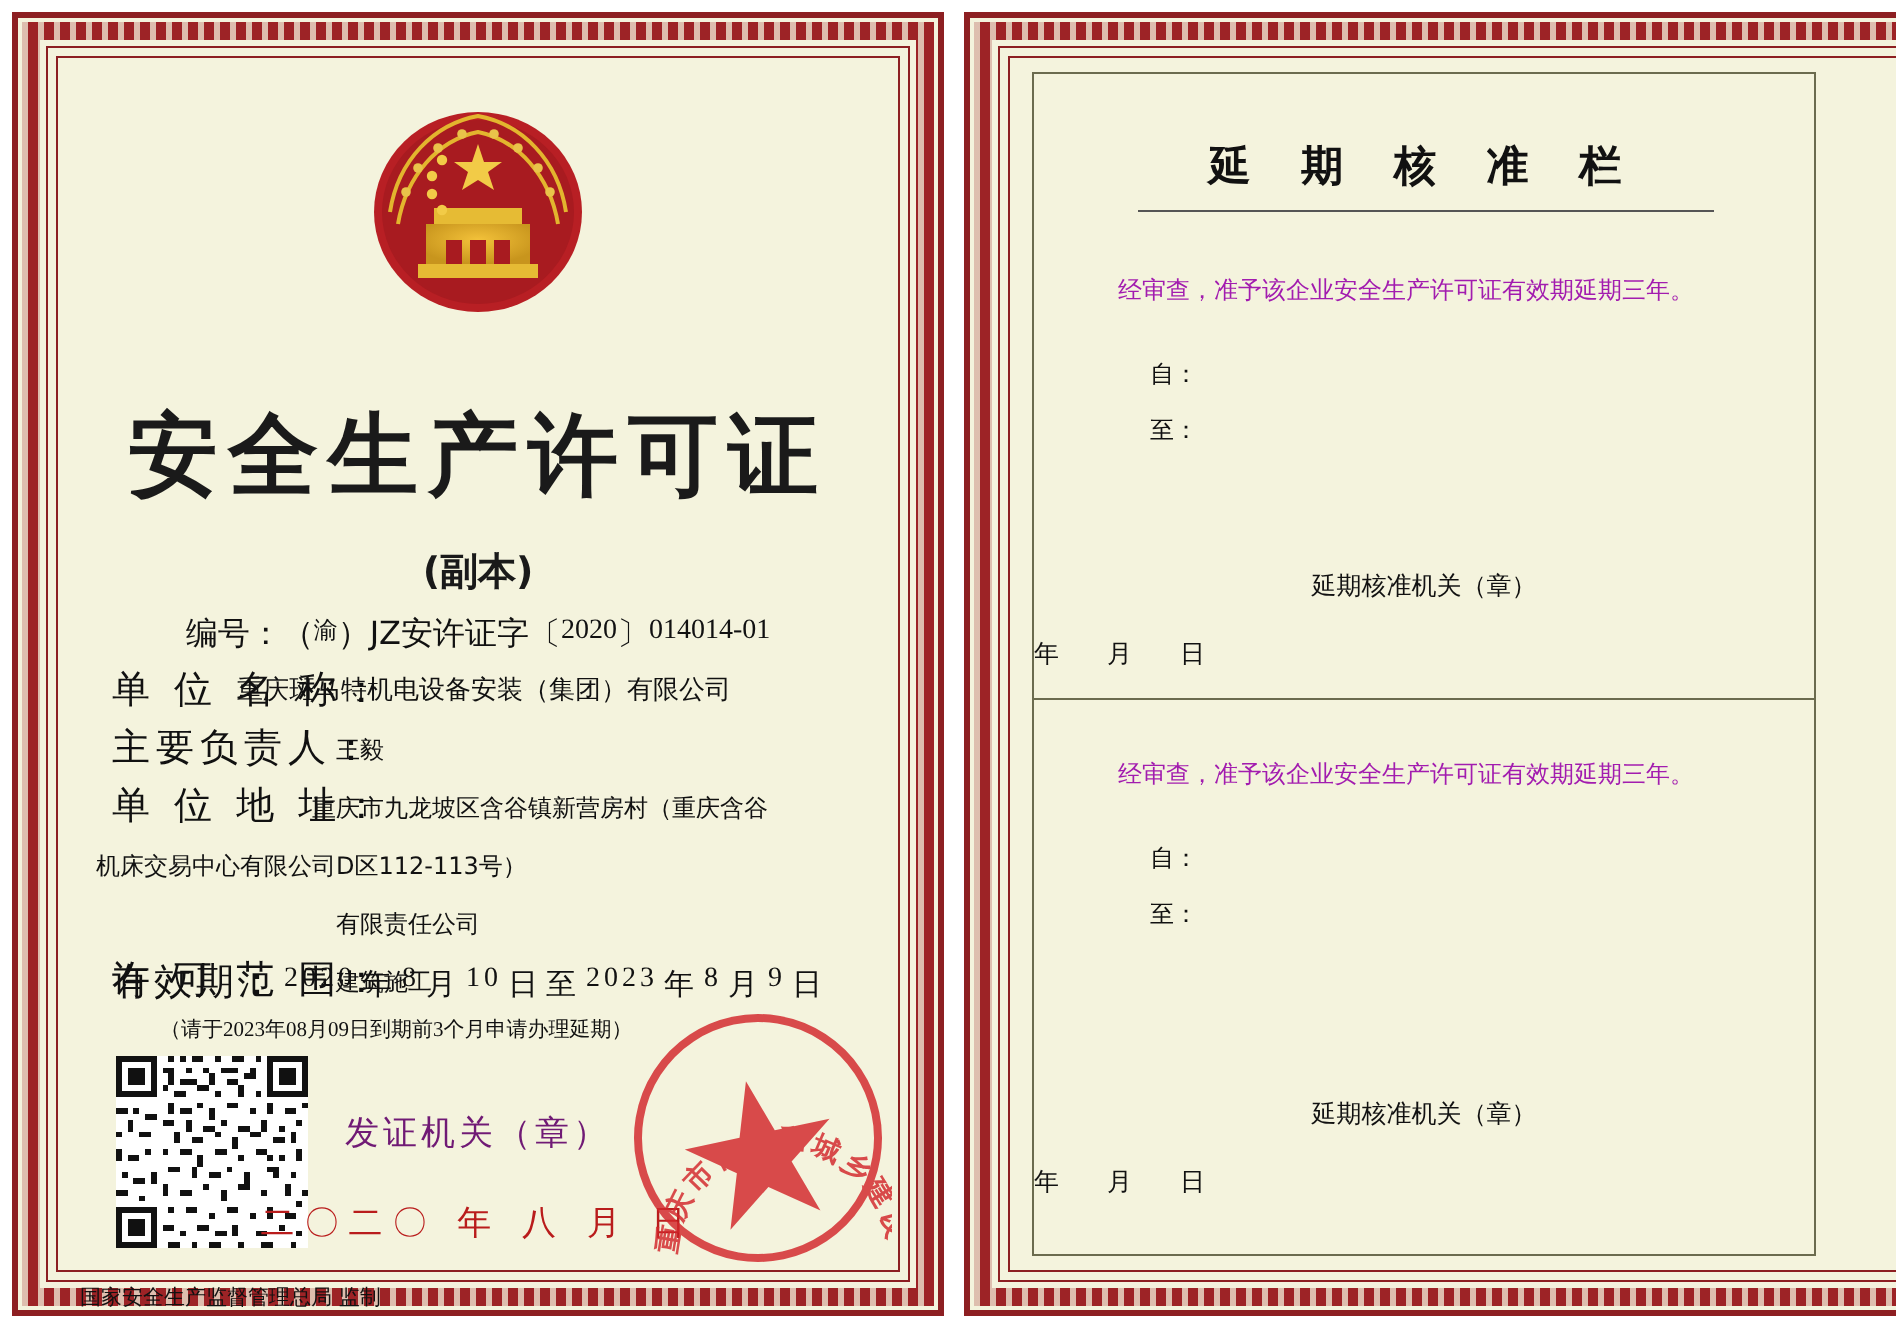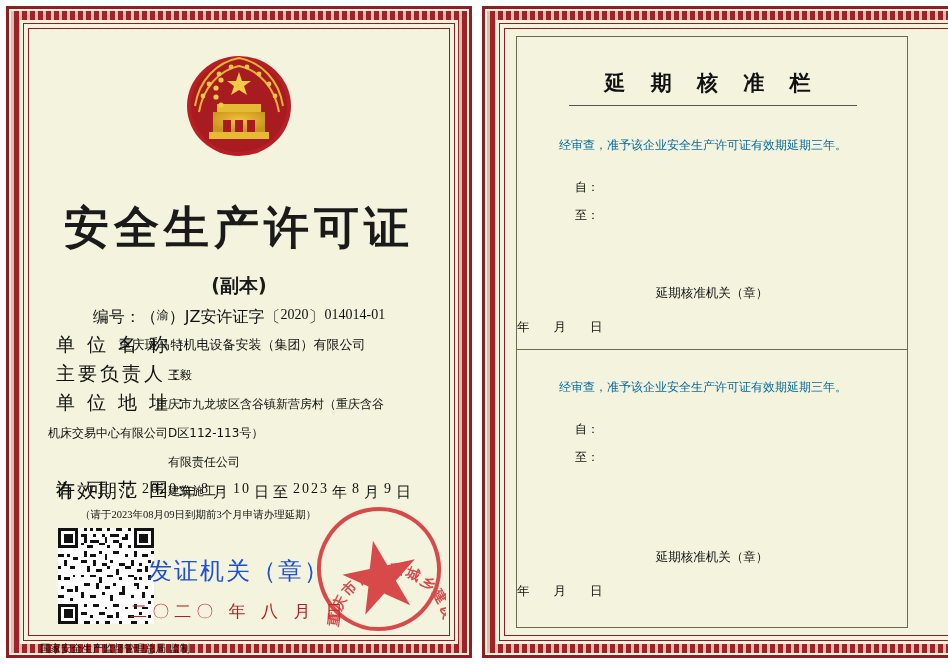--- a/index.html
+++ b/index.html
@@ -231,23 +231,23 @@
     background: #fff;
   }
 
   .issuer {
     position: absolute;
     top: 525px;
     left: 0;
     right: 0;
     text-align: center;
     font-family: "DejaVu Sans", sans-serif;
-    font-size: 24px;
+    font-size: 17px;
     letter-spacing: 2px;
-    color: #1d4ed8;
+    color: #701a75;
   }
   .issue-date {
     position: absolute;
     top: 570px;
     left: 0;
     right: 0;
     text-align: center;
     font-family: "DejaVu Sans", sans-serif;
     font-size: 17px;
     letter-spacing: 5px;
@@ -306,21 +306,21 @@
   .block {
     position: absolute;
     left: 0;
     right: 0;
   }
   .block .b-line {
     position: absolute;
     left: 42px;
     font-family: "DejaVu Sans", sans-serif;
     font-size: 12px;
-    color: #0369a1;
+    color: #a21caf;
   }
   .block .b-from { position: absolute; left: 58px; font-family: "DejaVu Sans", sans-serif; font-size: 12px; color: #111; }
   .block .b-to { position: absolute; left: 58px; font-family: "DejaVu Sans", sans-serif; font-size: 12px; color: #111; }
   .block .b-auth {
     position: absolute;
     left: 0; right: 0;
     text-align: center;
     font-family: "DejaVu Sans", sans-serif;
     font-size: 12.5px;
     color: #111;

